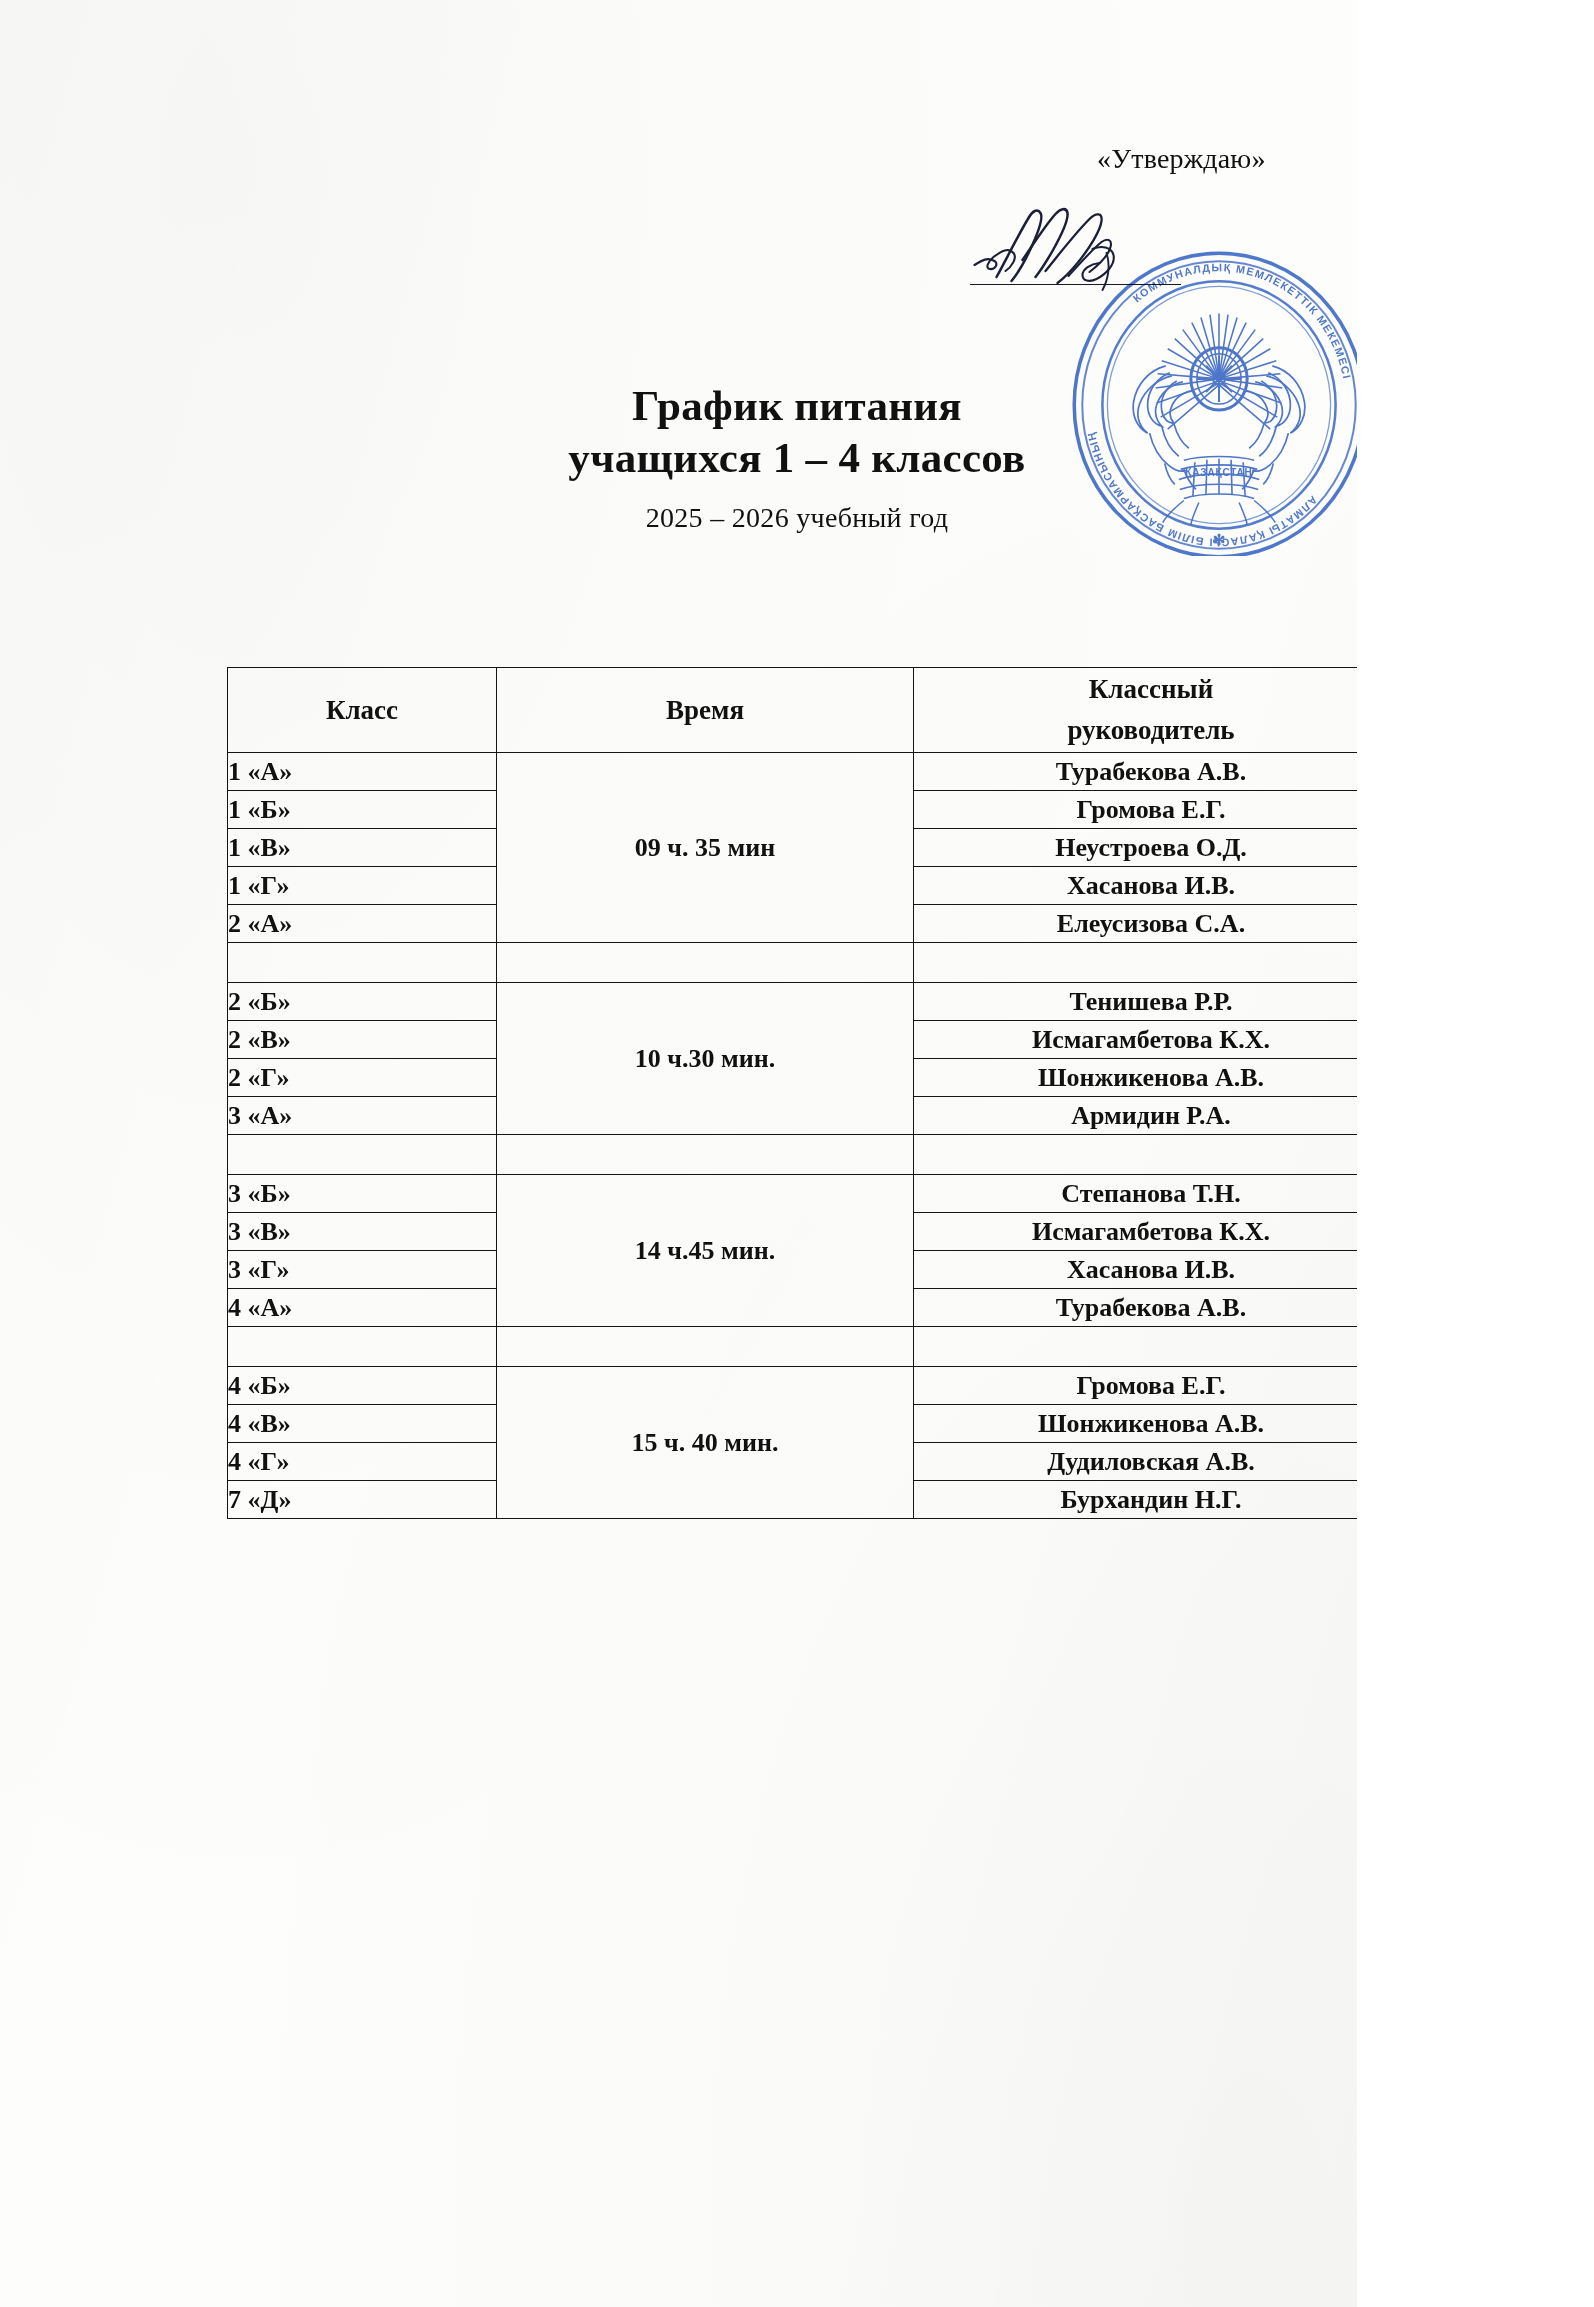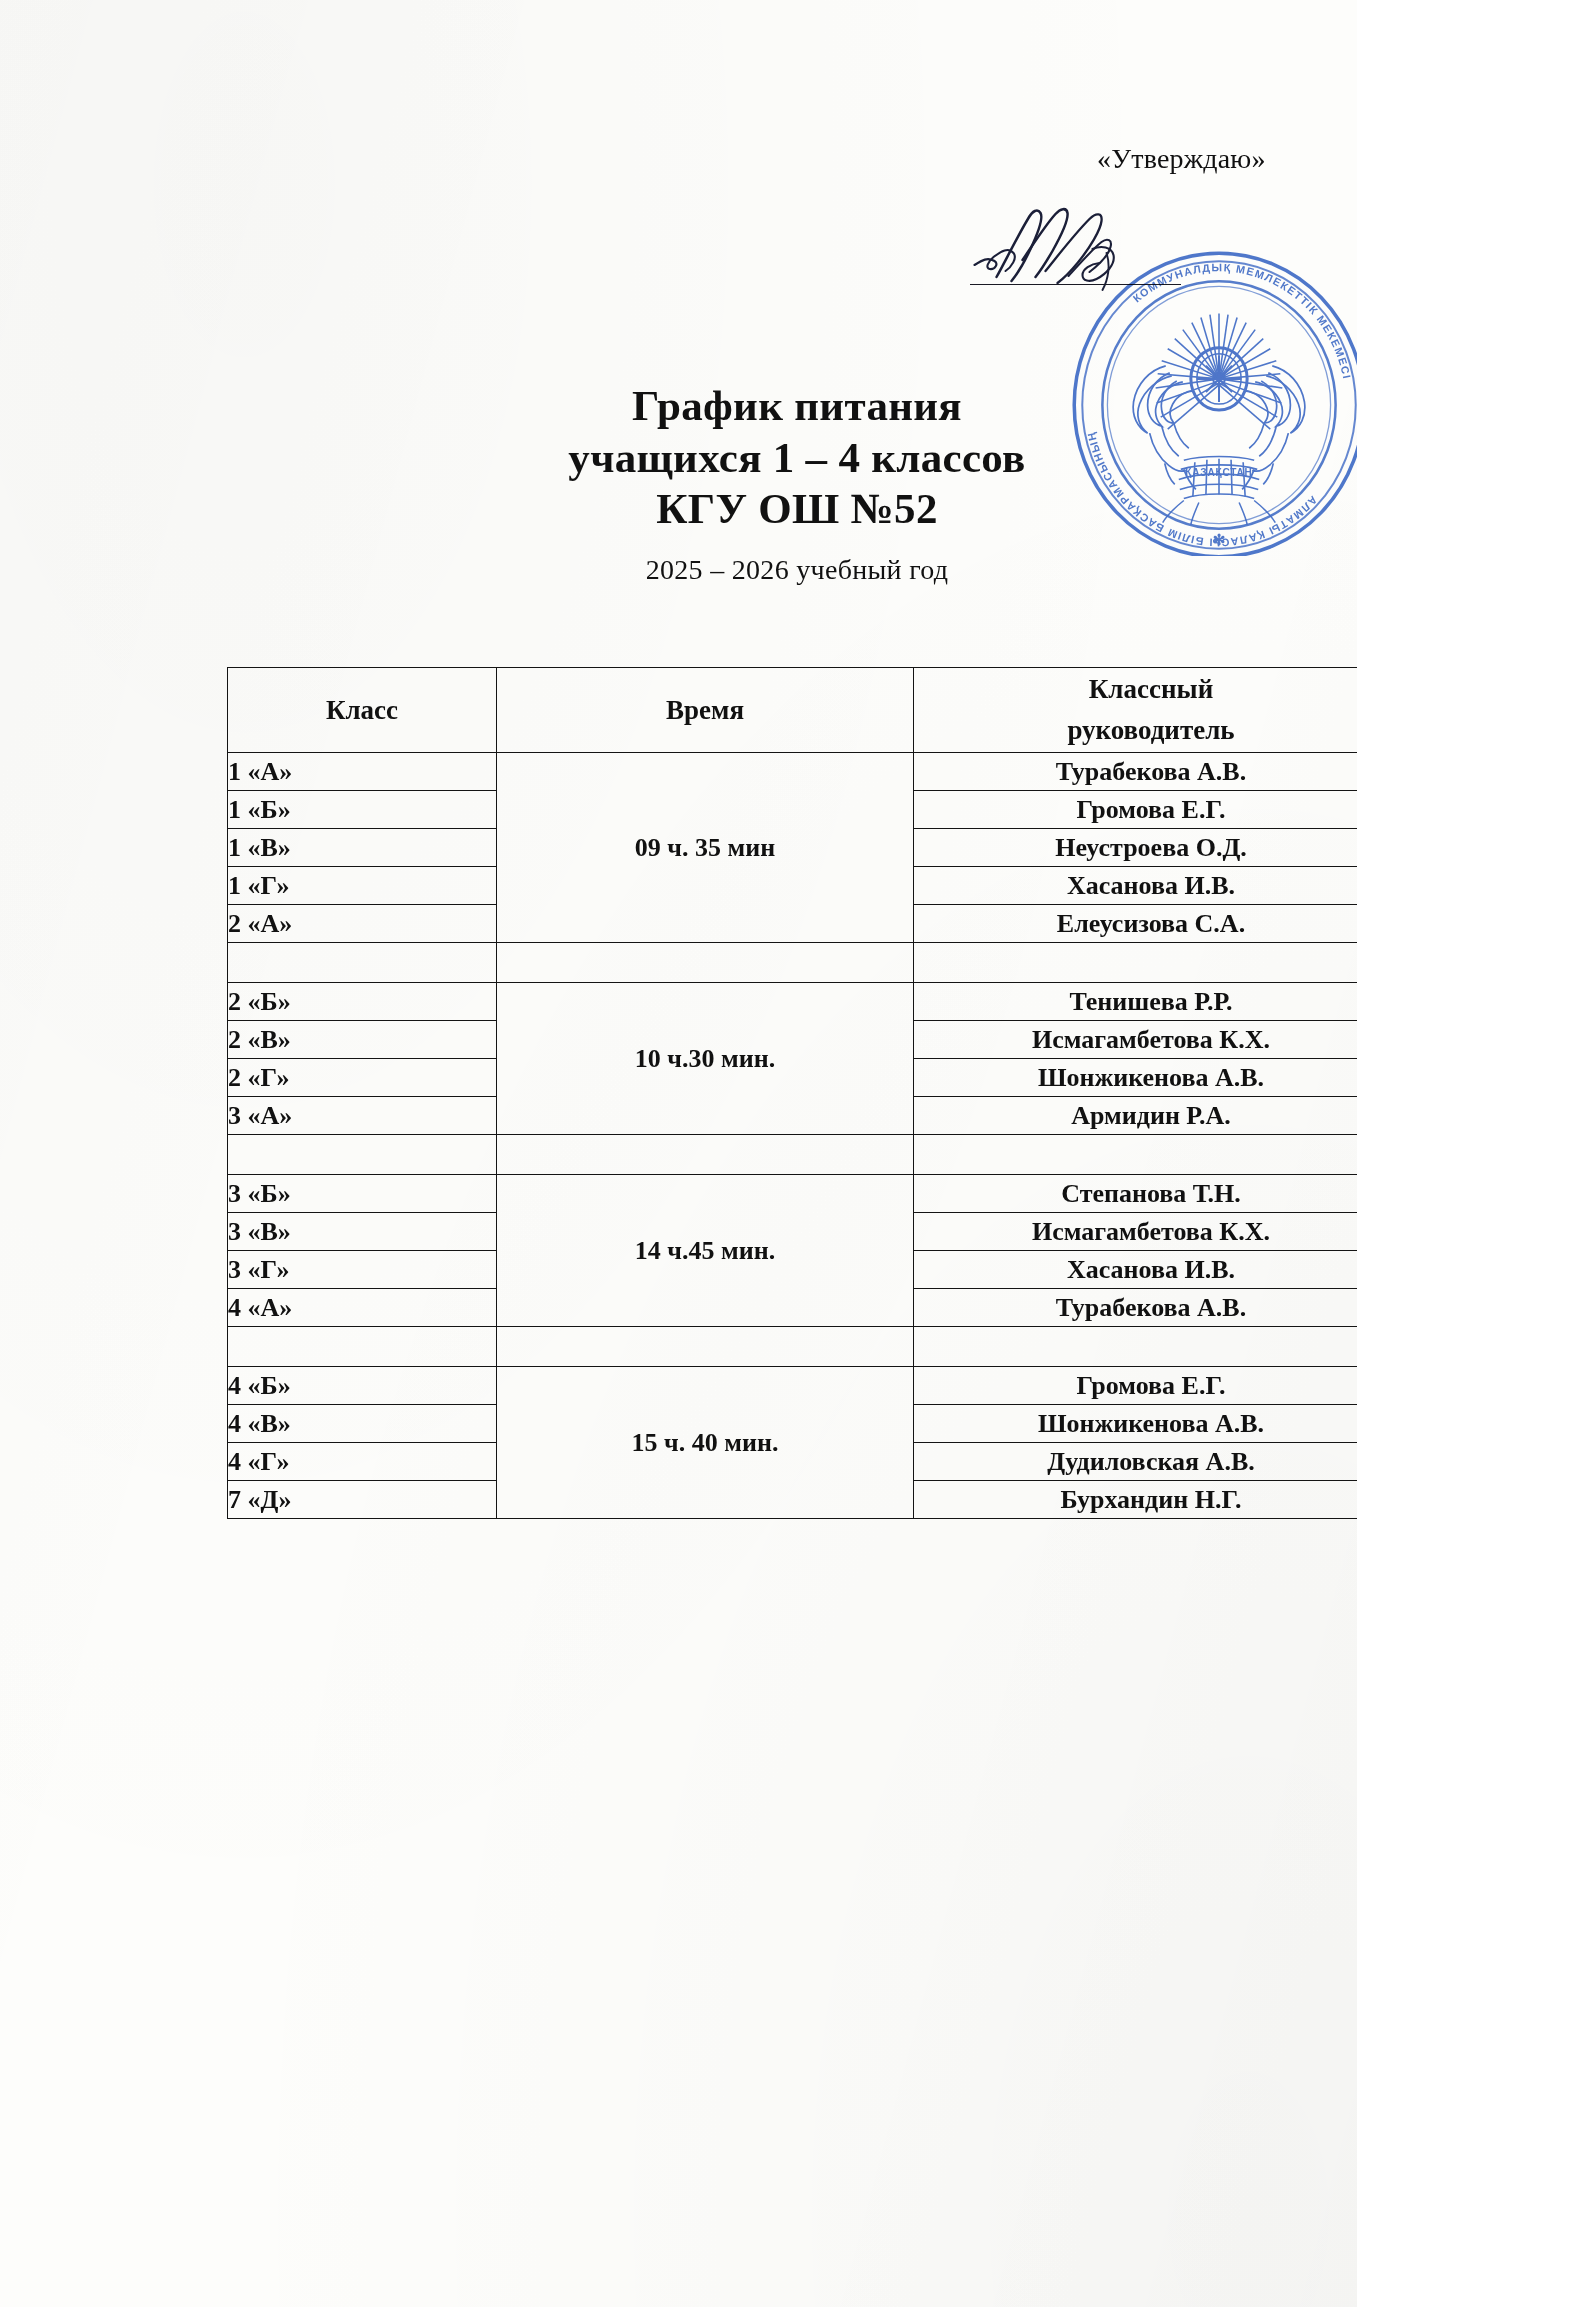--- a/index.html
+++ b/index.html
@@ -322,21 +322,20 @@
           <path d="M330 504 C322 522, 316 536, 314 548"></path>
           <path d="M410 504 C418 522, 424 536, 426 548"></path>
         </g>
       </g>
     </svg>
   </div>
 
   <div id="doc-title">
     <span class="tline">График питания</span>
     <span class="tline">учащихся 1 – 4 классов</span>
-    <span class="tline">КГУ ОШ №52</span>
     <span class="tline small">2025 – 2026 учебный год</span>
   </div>
 
   <table id="schedule-table">
     <colgroup>
       <col class="c-class">
         <col class="c-time">
         <col class="c-tutor">
     </colgroup>
     <thead>

